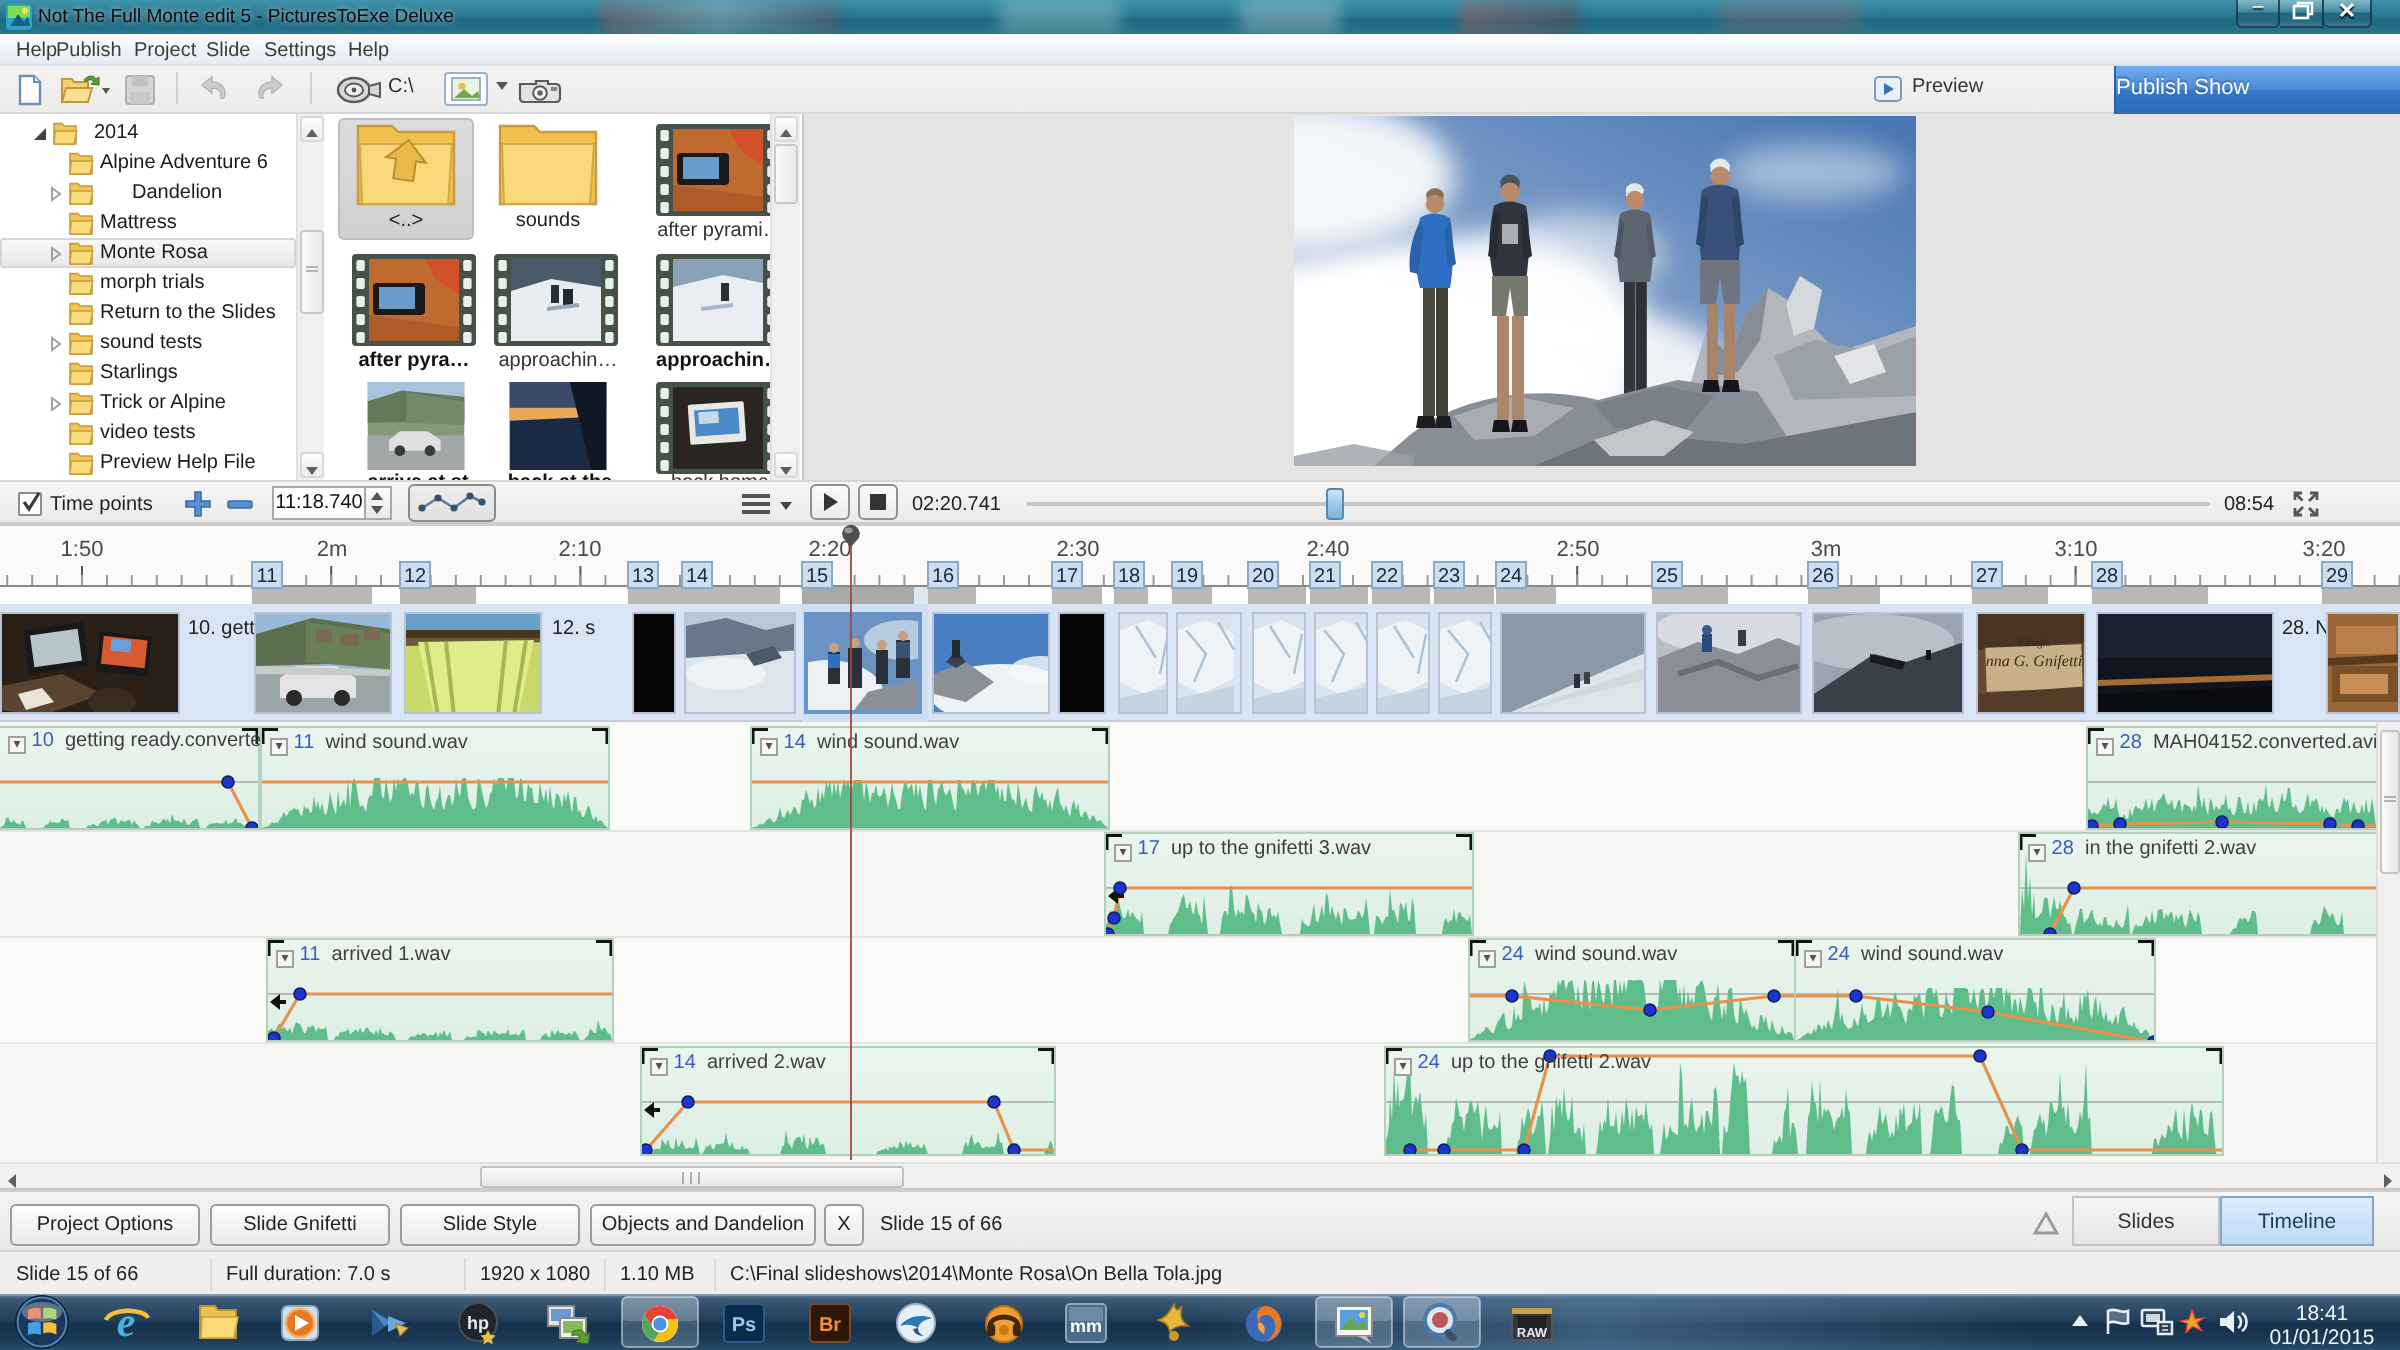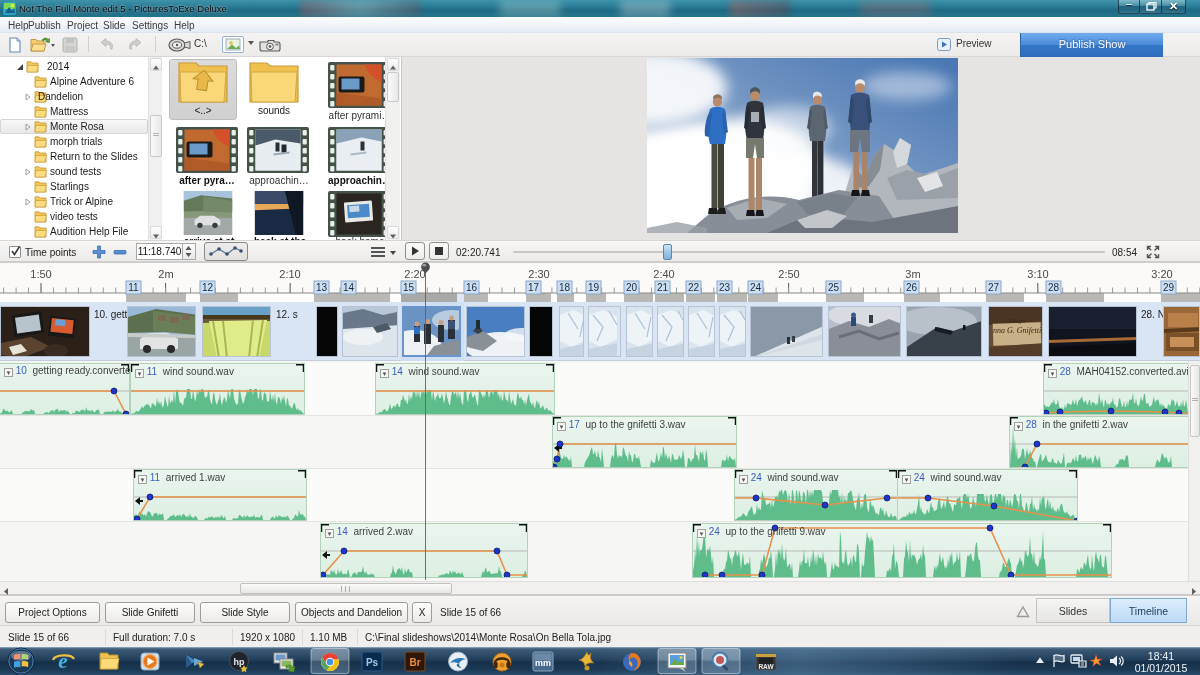--- a/index.html
+++ b/index.html
@@ -73,21 +73,21 @@
       <path d="M2,4 L10,4 L10,2.5 L16,2.5 L16,4 L20,4 C21.5,4 22,5 22,6.5 L22,11 C22,12.5 21,13 20,13 L4,13 C2.5,13 2,12 2,11 Z" fill="#e2e2e0" stroke="#5a5a58" stroke-width="1.1"></path>
       <circle cx="12" cy="8.5" r="3.4" fill="#f4f4f2" stroke="#5a5a58" stroke-width="1"></circle>
       <circle cx="12" cy="8.5" r="1.4" fill="#666"></circle>
       <rect x="17.5" y="5.5" width="3" height="2" fill="#888"></rect>
     </svg>
 <svg class="abs" style="left:937px;top:5px" width="14" height="13" viewBox="0 0 14 13">
       <rect x="0.5" y="0.5" width="13" height="12" rx="2" fill="#e8f0fa" stroke="#7a9cc4"></rect>
       <path d="M5,3.5 L10,6.5 L5,9.5 Z" fill="#3a72b8"></path>
     </svg>
 <div class="abs" style="left:956px;top:5px;font-size:10px;color:#333">Preview</div>
-<div class="abs" style="left:1020px;top:0px;width:143px;height:24px;background:linear-gradient(180deg,#71aced,#4a8bd8 48%,#3376c8 52%,#2e6cbb);border-left:1px solid #2d62a8;color:#fff;font-size:11px;text-align:center;line-height:23px;text-shadow:0 -1px 1px rgba(0,0,40,0.3)">Publish Show</div>
+<div class="abs" style="left:1057px;top:0px;width:143px;height:24px;background:linear-gradient(180deg,#71aced,#4a8bd8 48%,#3376c8 52%,#2e6cbb);border-left:1px solid #2d62a8;color:#fff;font-size:11px;text-align:left;line-height:23px;text-shadow:0 -1px 1px rgba(0,0,40,0.3)">Publish Show</div>
 </div>
 <div class="abs" style="left:0;top:57px;width:1200px;height:183px;background:#fff"></div>
 <svg class="abs" style="left:16px;top:63px" width="8" height="8">
     <path d="M7,1 L7,7 L1,7 Z" fill="#404040"></path>
   </svg>
 <svg class="abs" style="left:26px;top:61px" width="13" height="12" viewBox="0 0 13 12">
     <path d="M1,3 L1,11 L12,11 L12,2 L6,2 L5,0.8 L1,0.8 Z" fill="#f3c553" stroke="#c89b3c" stroke-width="0.8"></path>
     <path d="M1.6,4.5 L12.4,4.5 L11,11 L1,11 Z" fill="#fbdc7e" stroke="#c89b3c" stroke-width="0.7"></path>
   </svg>
 <div class="abs" style="left:47px;top:61px;font-size:10px;color:#1a1a1a;white-space:nowrap">2014</div>
@@ -96,21 +96,21 @@
     <path d="M1.6,4.5 L12.4,4.5 L11,11 L1,11 Z" fill="#fbdc7e" stroke="#c89b3c" stroke-width="0.7"></path>
   </svg>
 <div class="abs" style="left:50px;top:76px;font-size:10px;color:#1a1a1a;white-space:nowrap">Alpine Adventure 6</div>
 <svg class="abs" style="left:24px;top:93px" width="8" height="8">
     <path d="M2,1 L6,4 L2,7 Z" fill="none" stroke="#a0a0a0" stroke-width="1"></path>
   </svg>
 <svg class="abs" style="left:34px;top:91px" width="13" height="12" viewBox="0 0 13 12">
     <path d="M1,3 L1,11 L12,11 L12,2 L6,2 L5,0.8 L1,0.8 Z" fill="#f3c553" stroke="#c89b3c" stroke-width="0.8"></path>
     <path d="M1.6,4.5 L12.4,4.5 L11,11 L1,11 Z" fill="#fbdc7e" stroke="#c89b3c" stroke-width="0.7"></path>
   </svg>
-<div class="abs" style="left:38px;top:91px;font-size:10px;color:#1a1a1a;white-space:nowrap">Dandelion</div>
+<div class="abs" style="left:66px;top:91px;font-size:10px;color:#1a1a1a;white-space:nowrap">Dandelion</div>
 <svg class="abs" style="left:34px;top:106px" width="13" height="12" viewBox="0 0 13 12">
     <path d="M1,3 L1,11 L12,11 L12,2 L6,2 L5,0.8 L1,0.8 Z" fill="#f3c553" stroke="#c89b3c" stroke-width="0.8"></path>
     <path d="M1.6,4.5 L12.4,4.5 L11,11 L1,11 Z" fill="#fbdc7e" stroke="#c89b3c" stroke-width="0.7"></path>
   </svg>
 <div class="abs" style="left:50px;top:106px;font-size:10px;color:#1a1a1a;white-space:nowrap">Mattress</div>
 <div class="abs" style="left:0;top:119px;width:148px;height:15px;background:linear-gradient(180deg,#f8f8f8,#e8e8e8);border:1px solid #d5d5d5;border-radius:2px"></div>
 <svg class="abs" style="left:24px;top:123px" width="8" height="8">
     <path d="M2,1 L6,4 L2,7 Z" fill="none" stroke="#a0a0a0" stroke-width="1"></path>
   </svg>
 <svg class="abs" style="left:34px;top:121px" width="13" height="12" viewBox="0 0 13 12">
@@ -151,21 +151,21 @@
 <div class="abs" style="left:50px;top:196px;font-size:10px;color:#1a1a1a;white-space:nowrap">Trick or Alpine</div>
 <svg class="abs" style="left:34px;top:211px" width="13" height="12" viewBox="0 0 13 12">
     <path d="M1,3 L1,11 L12,11 L12,2 L6,2 L5,0.8 L1,0.8 Z" fill="#f3c553" stroke="#c89b3c" stroke-width="0.8"></path>
     <path d="M1.6,4.5 L12.4,4.5 L11,11 L1,11 Z" fill="#fbdc7e" stroke="#c89b3c" stroke-width="0.7"></path>
   </svg>
 <div class="abs" style="left:50px;top:211px;font-size:10px;color:#1a1a1a;white-space:nowrap">video tests</div>
 <svg class="abs" style="left:34px;top:226px" width="13" height="12" viewBox="0 0 13 12">
     <path d="M1,3 L1,11 L12,11 L12,2 L6,2 L5,0.8 L1,0.8 Z" fill="#f3c553" stroke="#c89b3c" stroke-width="0.8"></path>
     <path d="M1.6,4.5 L12.4,4.5 L11,11 L1,11 Z" fill="#fbdc7e" stroke="#c89b3c" stroke-width="0.7"></path>
   </svg>
-<div class="abs" style="left:50px;top:226px;font-size:10px;color:#1a1a1a;white-space:nowrap">Audition Help File</div>
+<div class="abs" style="left:50px;top:226px;font-size:10px;color:#1a1a1a;white-space:nowrap">Preview Help File</div>
 <div class="abs" style="left:148px;top:57px;width:14px;height:183px;background:#f0f0ef;border-left:1px solid #e0e0e0">
 <div class="abs" style="left:1px;top:1px;width:12px;height:13px;background:linear-gradient(180deg,#fdfdfd,#ebebeb);border:1px solid #d9d9d9;border-radius:2px"><svg width="10" height="11">
         <path d="M5,3.5 L8,7.5 L2,7.5 Z" fill="#606060"></path>
       </svg></div>
 <div class="abs" style="left:1px;top:169px;width:12px;height:13px;background:linear-gradient(180deg,#fdfdfd,#ebebeb);border:1px solid #d9d9d9;border-radius:2px"><svg width="10" height="11">
         <path d="M2,4.5 L8,4.5 L5,8.5 Z" fill="#606060"></path>
       </svg></div>
 <div class="abs" style="left:1px;top:58px;width:12px;height:42px;background:linear-gradient(90deg,#fafafa,#e8e8e8);border:1px solid #c9c9c9;border-radius:2px">
       <div style="margin:17px 2px 0 2px;border-top:1px solid #b5b5b5;border-bottom:1px solid #b5b5b5;height:3px"></div>
     </div>
@@ -940,21 +940,21 @@
       <polyline points="0,51 12,51 29,51 69,51 82,4 297,4 318,51 418,51" fill="none" stroke="#e8914a" stroke-width="1.6"></polyline>
       <path d="M0.5,8 L0.5,0.75 L8,0.75" fill="none" stroke="#111" stroke-width="1.5"></path>
       <path d="M410,0.75 L417.5,0.75 L417.5,8" fill="none" stroke="#111" stroke-width="1.5"></path>
       <circle cx="12" cy="51" r="3" fill="#1c35cc" stroke="#0e1d66" stroke-width="0.8"></circle>
       <circle cx="29" cy="51" r="3" fill="#1c35cc" stroke="#0e1d66" stroke-width="0.8"></circle>
       <circle cx="69" cy="51" r="3" fill="#1c35cc" stroke="#0e1d66" stroke-width="0.8"></circle>
       <circle cx="82" cy="4" r="3" fill="#1c35cc" stroke="#0e1d66" stroke-width="0.8"></circle>
       <circle cx="297" cy="4" r="3" fill="#1c35cc" stroke="#0e1d66" stroke-width="0.8"></circle>
       <circle cx="318" cy="51" r="3" fill="#1c35cc" stroke="#0e1d66" stroke-width="0.8"></circle>
     </svg>
-    <div class="abs" style="left:4px;top:2px;height:11px;white-space:nowrap;font-size:10px"><span style="display:inline-block;width:9px;height:9px;background:#f6f6f4;border:1px solid #a0a09c;vertical-align:-1px;text-align:center;line-height:7px;font-size:7px;color:#555">▾</span> <span style="color:#3a5ec0">24</span>&nbsp; <span style="color:#3f3f3f">up to the gnifetti 9.wav</span></div>
+    <div class="abs" style="left:4px;top:2px;height:11px;white-space:nowrap;font-size:10px"><span style="display:inline-block;width:9px;height:9px;background:#f6f6f4;border:1px solid #a0a09c;vertical-align:-1px;text-align:center;line-height:7px;font-size:7px;color:#555">▾</span> <span style="color:#3a5ec0">24</span>&nbsp; <span style="color:#3f3f3f">up to the gnifetti 2.wav</span></div>
   </div>
 <svg class="abs" style="left:1010px;top:424px" width="10" height="43">
     <path d="M0,43 L1,20 L2,30 L3,2 L4,26 L5,14 L6,34 L7,22 L8,43 Z" fill="#5fbd8c"></path>
   </svg>
 <svg class="abs" style="left:694px;top:530px" width="8" height="46">
     <path d="M0,46 L1,18 L2,30 L3,4 L4,24 L5,10 L6,36 L7,46 Z" fill="#5fbd8c"></path>
   </svg>
 <div class="abs" style="left:1188px;top:361px;width:12px;height:220px;background:#f0f0ee;border-left:1px solid #dddddb">
 <div class="abs" style="left:1px;top:4px;width:10px;height:72px;background:linear-gradient(90deg,#fafaf9,#e6e6e4);border:1px solid #c6c6c4;border-radius:2px">
       <div style="margin:32px 1px 0 1px;border-top:1px solid #b0b0ae;border-bottom:1px solid #b0b0ae;height:3px"></div>

